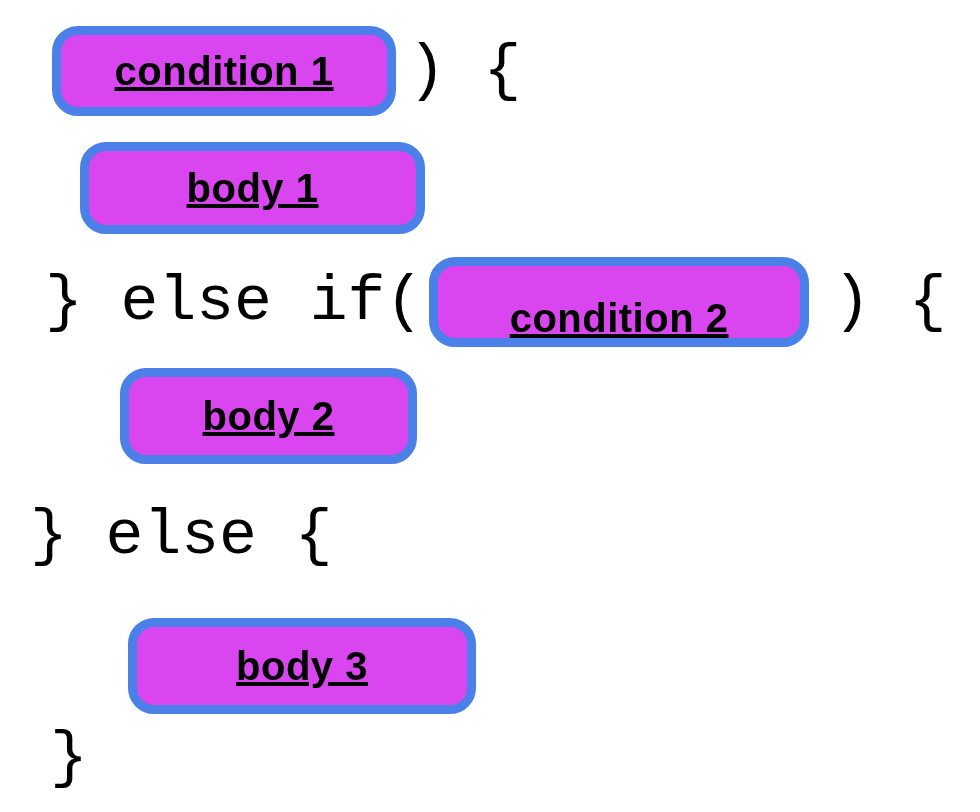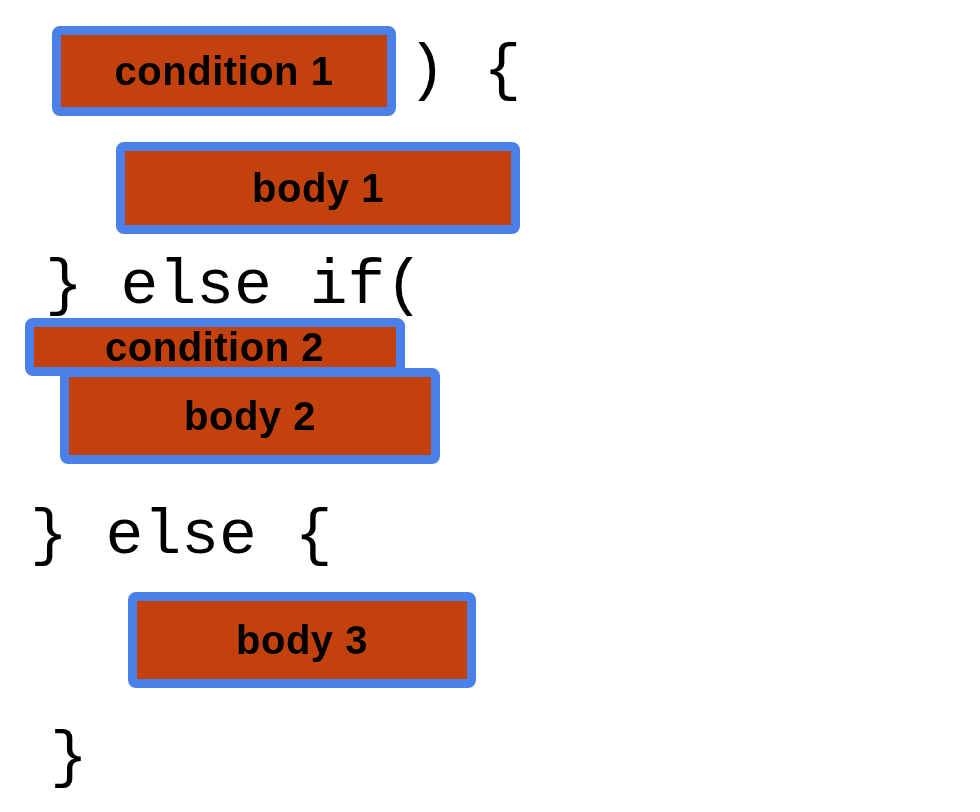--- a/index.html
+++ b/index.html
@@ -24,55 +24,56 @@
   .code {
     font-family: "Liberation Mono", "DejaVu Sans Mono", monospace;
     font-size: 63px;
     line-height: 1;
     color: #000000;
     white-space: pre;
   }
   .placeholder-box {
     box-sizing: border-box;
     border: 9px solid var(--accent, #4B80E8);
-    border-radius: 8px;
-    background: #c2410c;
+    border-radius: 26px;
+    background: #d946ef;
     display: flex;
     align-items: center;
     justify-content: center;
+    text-decoration: underline;
   }
   .placeholder-label {
     font-family: "Liberation Sans", "DejaVu Sans", sans-serif;
     font-weight: bold;
     font-size: 40px;
     line-height: 1;
     color: #000000;
     letter-spacing: 0.5px;
   }
   
   .row-1 { top: 24px; height: 94px; }
   .row-1 .seg-pre { margin-left: 25px; }
   .row-1 .placeholder-box { margin-left: 52px; width: 344px; height: 90px; }
   .row-1 .seg-post { margin-left: 12px; }
   
   .row-2 { top: 141px; height: 94px; }
-  .row-2 .placeholder-box { margin-left: 116px; width: 404px; height: 92px; justify-content: center; }
+  .row-2 .placeholder-box { margin-left: 80px; width: 345px; height: 92px; justify-content: center; }
   
-  .row-3 { top: 255px; height: 94px; flex-direction: column; }
+  .row-3 { top: 255px; height: 94px; }
   .row-3 .seg-pre { margin-left: 45px; }
   .row-3 .placeholder-box { margin-left: 6px; width: 380px; height: 90px; align-items: flex-end; }
   .row-3 .seg-post { margin-left: 24px; }
   
   .row-4 { top: 367px; height: 98px; }
-  .row-4 .placeholder-box { margin-left: 60px; width: 380px; height: 96px; }
+  .row-4 .placeholder-box { margin-left: 120px; width: 297px; height: 96px; }
   
   .row-5 { top: 489px; height: 94px; }
   .row-5 .seg-code { margin-left: 30px; }
   
-  .row-6 { top: 591px; height: 98px; }
+  .row-6 { top: 617px; height: 98px; }
   .row-6 .placeholder-box { margin-left: 128px; width: 348px; height: 96px; }
   
   .row-7 { top: 711px; height: 94px; }
   .row-7 .seg-code { margin-left: 50px; }
 </style>
 </head>
 <body>
 
 <div class="canvas">
 

